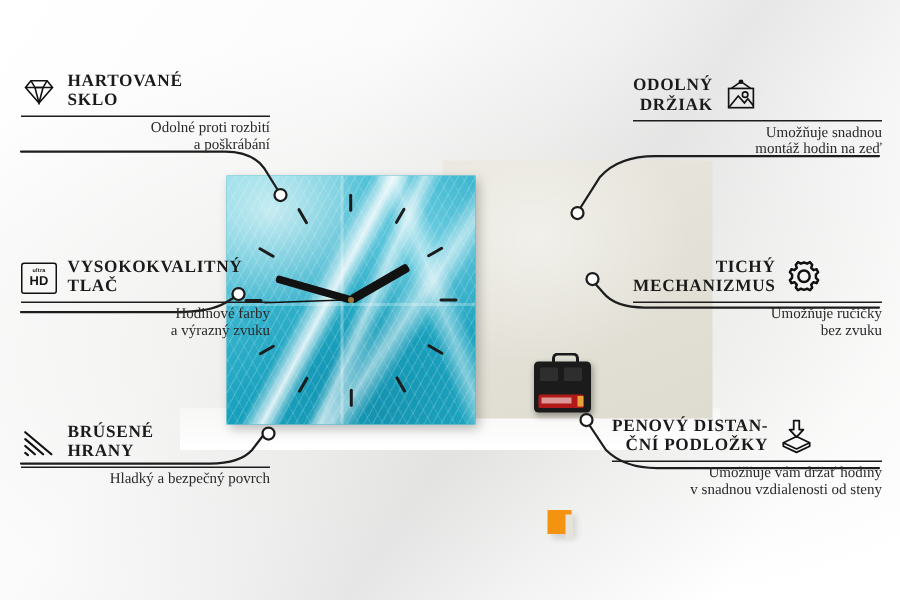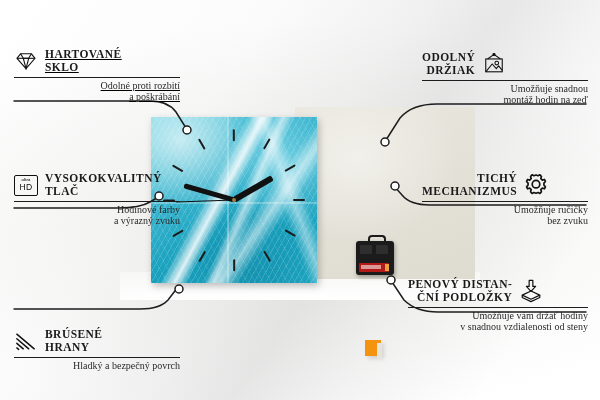--- a/index.html
+++ b/index.html
@@ -101,21 +101,21 @@
   .feat-icon svg{display:block;}
   .feat-rule{height:1px;background:#1d1d1d;margin:3px 0 3px;width:100%;}
   .feat-desc{
     font-family:"Liberation Serif", serif;
     font-size:10px;line-height:10.6px;color:#2a2a2a;text-align:right;
   }
 
   .hd-badge{width:22px;height:19px;border:1.4px solid #111;border-radius:2px;
     display:flex;flex-direction:column;align-items:center;justify-content:center;line-height:1;}
   .hd-badge .u{font-family:"Liberation Sans",sans-serif;font-size:3.6px;font-weight:700;letter-spacing:.2px;color:#111;}
-  .hd-badge .h{font-family:"Liberation Sans",sans-serif;font-size:8.6px;font-weight:400;letter-spacing:.2px;color:#111;margin-top:.5px;}
+  .hd-badge .h{font-family:"Liberation Sans",sans-serif;font-size:8.6px;font-weight:700;letter-spacing:.2px;color:#111;margin-top:.5px;}
 </style>
 </head>
 <body>
 
 <div id="stage">
 
   <div class="bg-wash"></div>
   <div class="bg-wash2"></div>
 
   <div class="photo">
@@ -179,21 +179,21 @@
     <g fill="#ffffff" stroke="#1d1d1d" stroke-width="1.5">
       <circle cx="187" cy="130" r="4"></circle>
       <circle cx="159" cy="196" r="4"></circle>
       <circle cx="179" cy="289" r="4"></circle>
       <circle cx="385" cy="142" r="4"></circle>
       <circle cx="395" cy="186" r="4"></circle>
       <circle cx="391" cy="280" r="4"></circle>
     </g>
   </svg>
 
-  <div class="feat left" style="top:48px;text-decoration:underline;">
+  <div class="feat left" style="top:48px;">
     <div class="feat-head">
       <span class="feat-icon">
         <svg width="22" height="18" viewBox="0 0 24 20">
             <g fill="none" stroke="#111" stroke-width="1.2">
           <path d="M2 7 L12 18.5 L22 7 L18 2 L6 2 Z"></path>
               <path d="M2 7 H22"></path>
           <path d="M6 2 L9 7 L12 18.5 L15 7 L18 2"></path>
               <path d="M9 7 L15 7"></path>
         </g>
           </svg>
@@ -223,21 +223,21 @@
         <span>TLAČ</span>
       </span>
     </div>
     <div class="feat-rule"></div>
     <div class="feat-desc">
       <span>Hodinové farby</span><br>
       <span>a výrazný zvuku</span>
     </div>
   </div>
 
-  <div class="feat left" style="top:282px;margin-top:46px;">
+  <div class="feat left" style="top:282px;">
     <div class="feat-head">
       <span class="feat-icon">
         <svg width="22" height="19" viewBox="0 0 24 20">
             <g stroke="#111" stroke-width="1.6" stroke-linecap="round">
           <line x1="2" y1="2" x2="21" y2="18"></line>
           <line x1="2" y1="7" x2="15" y2="18"></line>
           <line x1="2" y1="12" x2="9" y2="18"></line>
           <line x1="2" y1="17" x2="4" y2="18.6"></line>
         </g>
           </svg>

